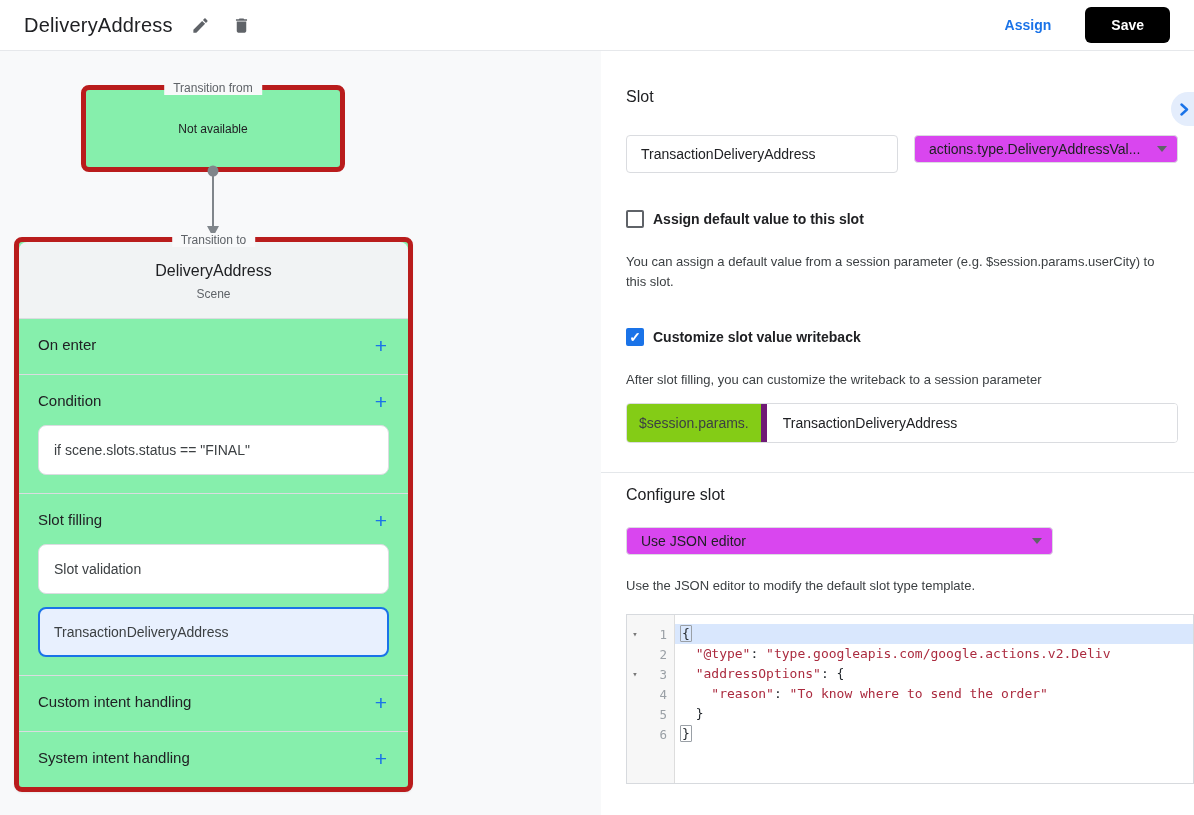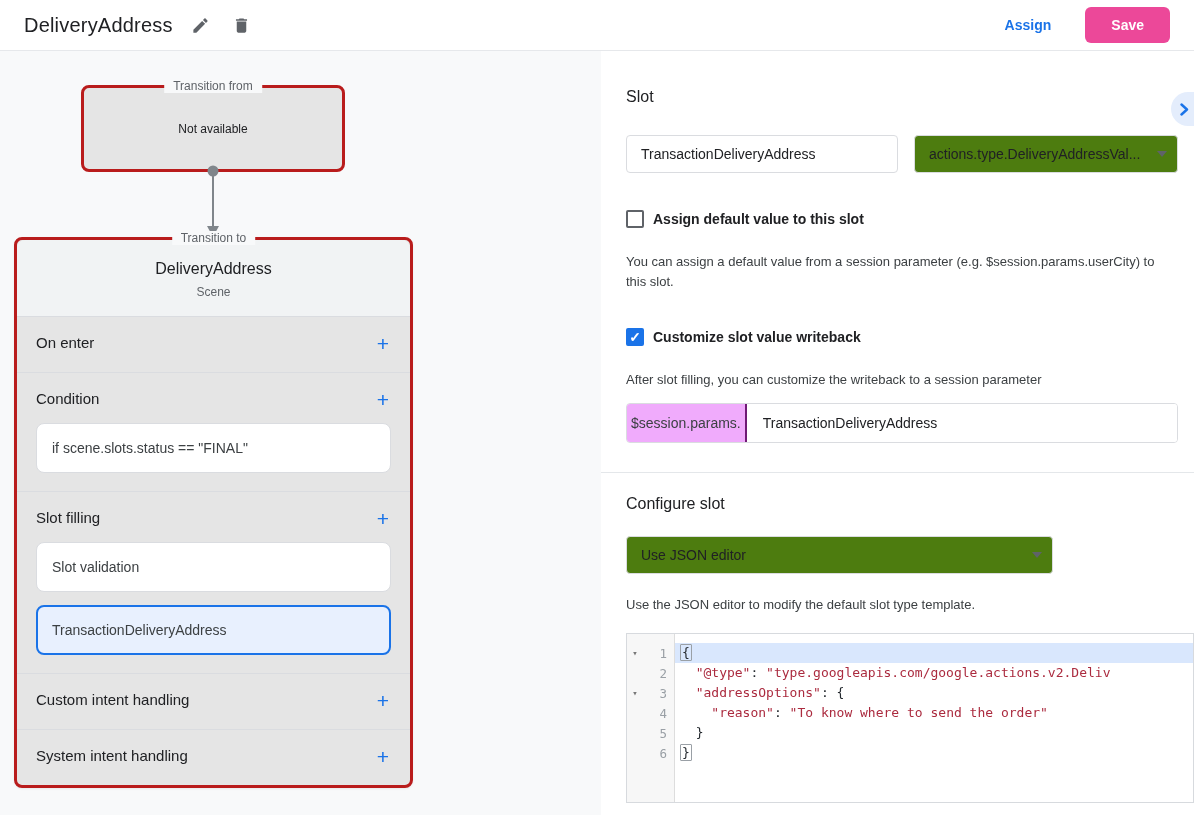--- a/index.html
+++ b/index.html
@@ -9,31 +9,31 @@
   
   .topbar { height:51px; display:flex; align-items:center; padding:0 24px;
             background:#fff; border-bottom:1px solid #e6e8eb; }
   .page-title { font-size:20px; color:#202124; letter-spacing:.2px; }
   .icon-btn { background:none; border:none; cursor:pointer; padding:4px; margin-left:14px;
               display:flex; align-items:center; }
   .icon-btn svg { fill:#5f6368; }
   .topbar-spacer { flex:1; }
   .cancel-btn { background:none; border:none; color:#1a73e8; font-size:14px; font-weight:700;
                 cursor:pointer; margin-right:34px; font-family:inherit; }
-  .save-btn { background:#ec4899; color:#fff; border:none; border-radius:6px; height:36px;
+  .save-btn { background:#000000; color:#fff; border:none; border-radius:6px; height:36px;
               padding:0 26px; font-size:14px; font-weight:700; cursor:pointer; font-family:inherit; }
 
   
   .body { display:flex; height:764px; }
   .left-pane { width:601px; background:#f8f9fa; position:relative; flex:none; }
   .right-pane { flex:1; background:#fff; position:relative; overflow:hidden;
                 padding:37px 16px 0 25px; }
 
   
-  .fieldset { position:relative; border:3px solid #b91c1c; border-radius:8px; background:#e5e5e5; }
+  .fieldset { position:relative; border:5px solid #b91c1c; border-radius:8px; background:#86efac; }
   .legend { position:absolute; top:-9px; left:50%; transform:translateX(-50%);
             background:#f8f9fa; padding:0 9px; font-size:12px; color:#5f6368; white-space:nowrap; }
   .t-from { position:absolute; left:81px; top:34px; width:264px; height:87px;
             display:flex; align-items:center; justify-content:center; }
   .t-from-text { font-size:12px; color:#202124; }
   .flow-arrow { position:absolute; left:203px; top:114px; }
 
   .t-to { position:absolute; left:14px; top:186px; width:399px;
           box-shadow:0 1px 2px rgba(60,64,67,.08); }
   .scene-header { background:#f1f3f4; border-radius:8px 8px 0 0; border-bottom:1px solid #dadce0;
@@ -48,45 +48,45 @@
               cursor:pointer; padding:0 2px; font-family:inherit; }
   .scene-card { margin-top:13px; border:1px solid #dadce0; border-radius:8px; background:#fff;
                 padding:16px 15px; font-size:14px; color:#3c4043; cursor:pointer; }
   .scene-card.selected { background:#e8f0fe; border:2px solid #1a73e8; padding:15px 14px; }
 
   
   .panel-heading { font-size:16px; color:#202124; }
   .inputs-row { display:flex; gap:16px; margin-top:29px; }
   .text-input { width:272px; height:38px; border:1px solid #dadce0; border-radius:4px;
                 padding:0 14px; font-size:14px; color:#202124; font-family:inherit; background:#fff; }
-  .select-box { position:relative; flex:1; height:38px; border:1px solid #dadce0; border-radius:4px;
+  .select-box { position:relative; flex:1; height:28px; border:1px solid #dadce0; border-radius:4px;
                 display:flex; align-items:center; padding:0 30px 0 14px; font-size:14px;
-                color:#202124; cursor:pointer; background:#4d7c0f; }
+                color:#202124; cursor:pointer; background:#d946ef; }
   .select-box .sel-text { overflow:hidden; white-space:nowrap; }
   .caret { position:absolute; right:10px; top:50%; transform:translateY(-50%);
            width:0; height:0; border-left:5px solid transparent; border-right:5px solid transparent;
            border-top:6px solid #5f6368; }
 
   .check-row { display:flex; align-items:center; gap:9px; margin-top:37px; }
   .cb { width:18px; height:18px; border:2px solid #5f6368; border-radius:2px; flex:none;
         cursor:pointer; display:flex; align-items:center; justify-content:center; }
   .cb.checked { background:#1a73e8; border-color:#1a73e8; color:#fff; font-size:14px;
                 font-weight:700; line-height:1; }
   .check-label { font-size:14px; font-weight:700; color:#202124; }
   .desc { margin-top:24px; font-size:13px; line-height:20px; color:#3c4043; max-width:560px; }
 
   .writeback-group { margin-top:13px; display:flex; height:40px; border:1px solid #dadce0;
                      border-radius:4px; overflow:hidden; width:100%; max-width:560px; }
-  .wb-prefix { background:#f0abfc; border-right:2px solid #701a75; display:flex; align-items:center;
-               padding:0 4px; font-size:14px; color:#3c4043; flex:none; }
+  .wb-prefix { background:#84cc16; border-right:6px solid #701a75; display:flex; align-items:center;
+               padding:0 12px; font-size:14px; color:#3c4043; flex:none; }
   .wb-value { display:flex; align-items:center; padding:0 16px; font-size:14px; color:#202124;
               flex:1; background:#fff; }
 
   .panel-divider { height:1px; background:#e4e7ea; margin:29px -16px 0 -25px; }
-  .configure-title { margin-top:22px; font-size:16px; }
+  .configure-title { margin-top:13px; font-size:16px; }
   .configure-desc { margin-top:26px; font-size:13.5px; line-height:21px; color:#3c4043; max-width:560px; }
   .mode-select { margin-top:23px; width:427px; flex:none; }
   .hint { margin-top:23px; font-size:13px; color:#3c4043; }
 
   
   .editor { margin-top:21px; width:568px; height:170px; border:1px solid #d7dade;
             display:flex; font-family:"DejaVu Sans Mono", monospace; font-size:13px; background:#fff; }
   .gutter { width:48px; flex:none; background:#f7f7f7; border-right:1px solid #ddd; padding-top:9px; }
   .gutter-line { height:20px; display:flex; align-items:center; }
   .fold { width:16px; text-align:center; font-size:9px; color:#777; cursor:pointer; }

